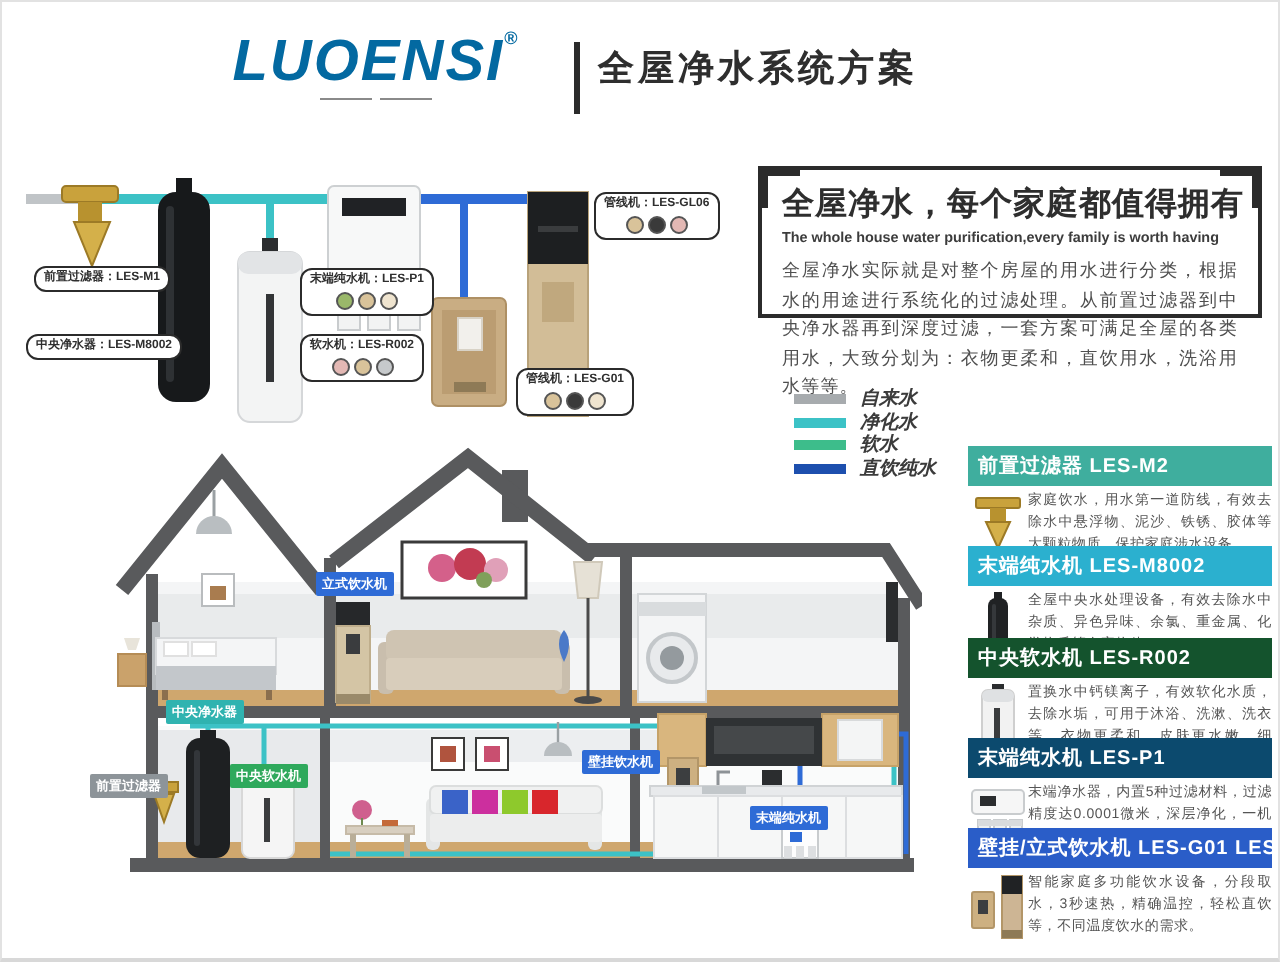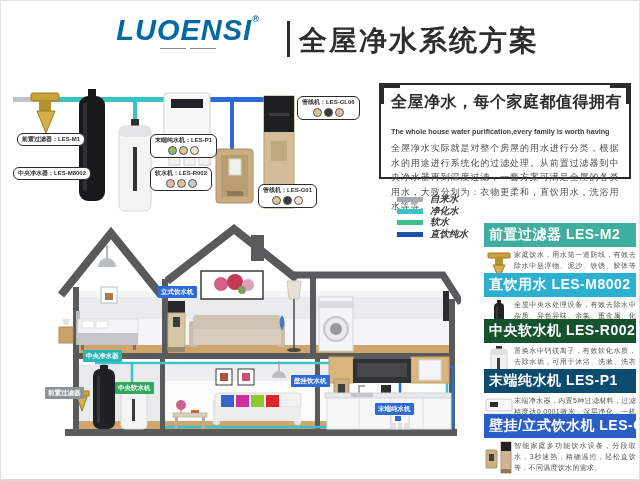--- a/index.html
+++ b/index.html
@@ -9,50 +9,50 @@
     border:1px solid #e2e2e2;box-sizing:border-box;border-bottom:2px solid #d8d8d8;
   }
   
   .logo{position:absolute;left:92px;top:14px;width:190px;text-align:center;}
   .brand{font-size:29px;font-weight:900;font-style:italic;color:#0369a1;letter-spacing:1px;line-height:1;}
   .brand sup{font-size:9px;font-style:normal;vertical-align:18px;}
   .tagline{display:flex;align-items:center;justify-content:center;gap:4px;margin-top:3px;}
   .tagline .tl-line{width:26px;height:1px;background:#8a8a8a;}
   .tagline span.tl-text{font-size:8.5px;color:#4a4a4a;letter-spacing:1px;white-space:nowrap;}
   .header-divider{position:absolute;left:286px;top:20px;width:3px;height:36px;background:#2b2b2b;}
-  .page-title{position:absolute;left:298px;top:21px;font-size:28px;font-weight:900;color:#2e2e2e;letter-spacing:2px;white-space:nowrap;}
-  
-  .intro-box{position:absolute;left:378px;top:82px;width:252px;height:96px;background:#fff;
+  .page-title{position:absolute;left:298px;top:21px;font-size:18px;font-weight:900;color:#2e2e2e;letter-spacing:2px;white-space:nowrap;}
+  
+  .intro-box{position:absolute;left:378px;top:82px;width:252px;height:76px;background:#fff;
     border:2px solid #2b2b2b;box-sizing:border-box;padding:7px 10px 6px 10px;}
   .intro-box .corner{position:absolute;width:16px;height:16px;}
   .corner-tl{left:-2px;top:-2px;border-top:5px solid #2b2b2b;border-left:5px solid #2b2b2b;}
   .corner-tr{right:-2px;top:-2px;border-top:5px solid #2b2b2b;border-right:5px solid #2b2b2b;}
   .intro-title{font-size:16px;font-weight:900;color:#2e2e2e;letter-spacing:0.5px;white-space:nowrap;}
-  .intro-sub{font-size:7.2px;font-weight:bold;color:#3c3c3c;margin-top:14px;}
+  .intro-sub{font-size:7.2px;font-weight:bold;color:#3c3c3c;margin-top:1px;}
   .intro-body{font-size:9px;line-height:1.62;color:#4f4f4f;margin-top:5px;text-align:justify;letter-spacing:0.6px;}
   
   .legend{position:absolute;left:396px;top:193px;}
   .legend-row{display:flex;align-items:center;height:11.5px;font-style:italic;}
   .legend-line{width:26px;height:5px;margin-right:7px;}
   .legend-label{font-size:9.5px;font-weight:bold;color:#3b3b3b;white-space:nowrap;}
   
   .diagram-svg{position:absolute;left:0;top:70px;width:380px;height:150px;}
   .bubble{position:absolute;background:#fff;border:1px solid #2b2b2b;border-radius:6px;
     padding:2px 4px;font-size:6px;font-weight:bold;color:#2e2e2e;white-space:nowrap;line-height:1.2;text-align:center;}
   .bubble .circles{display:flex;justify-content:center;gap:2px;margin-top:2px;}
   .bubble .dot{width:9px;height:9px;border-radius:50%;border:1px solid #555;box-sizing:border-box;}
   .d-tan{background:#d9c39a;} .d-dark{background:#3a3a3a;} .d-pink{background:#e3b8b4;}
   .d-green{background:#9ab86a;} .d-cream{background:#efe4cf;} .d-gray{background:#c6c9cb;}
   .bub-1{left:16px;top:132px;} .bub-2{left:12px;top:166px;}
   .bub-3{left:149px;top:133px;} .bub-4{left:149px;top:166px;}
   .bub-5{left:296px;top:95px;}  .bub-6{left:257px;top:183px;}
   
   .product{position:absolute;left:483px;width:152px;}
   .p-1{top:222px;} .p-2{top:272px;} .p-3{top:318px;} .p-4{top:368px;} .p-5{top:413px;}
-  .product-header{color:#fff;font-size:14px;font-weight:bold;padding:3px 5px;letter-spacing:0.5px;white-space:nowrap;}
+  .product-header{color:#fff;font-size:10px;font-weight:bold;padding:3px 5px;letter-spacing:0.5px;white-space:nowrap;}
   .product-body{display:flex;margin-top:3px;}
   .product-thumb{width:30px;flex:0 0 30px;display:flex;justify-content:center;}
   .product-desc{flex:1;font-size:7px;line-height:1.55;color:#555;text-align:justify;letter-spacing:0.3px;}
   
   .house-svg{position:absolute;left:28px;top:222px;width:432px;height:216px;}
   .tag{position:absolute;color:#fff;font-size:6.5px;font-weight:bold;padding:1.5px 3px;white-space:nowrap;border-radius:1px;}
   .tag-standing{left:157px;top:285px;} .tag-central{left:82px;top:349px;}
   .tag-prefilter{left:44px;top:386px;} .tag-softener{left:114px;top:381px;}
   .tag-wall{left:290px;top:374px;}     .tag-ro{left:374px;top:402px;}
 </style>
@@ -197,21 +197,21 @@
             <rect x="11" y="8" width="8" height="7" fill="#b8922f"></rect>
             <polygon points="9,15 21,15 15,28" fill="#d4b04a" stroke="#9c7a26"></polygon>
             <circle cx="15" cy="30" r="2" fill="#c9a23c"></circle>
           </svg>
       </div>
       <div class="product-desc">家庭饮水，用水第一道防线，有效去除水中悬浮物、泥沙、铁锈、胶体等大颗粒物质，保护家庭涉水设备。</div>
     </div>
   </div>
 
   <div class="product p-2">
-    <div class="product-header" style="background: rgb(43, 176, 207);">直饮用水 LES-M8002</div>
+    <div class="product-header" style="background: rgb(43, 176, 207);">末端纯水机 LES-M8002</div>
     <div class="product-body">
       <div class="product-thumb">
         <svg width="30" height="36" viewBox="0 0 30 36">
             <rect x="13" y="0" width="4" height="4" fill="#202224"></rect>
             <rect x="10" y="3" width="10" height="32" rx="4" fill="#202224"></rect>
             <rect x="12" y="6" width="2" height="26" rx="1" fill="#35383b"></rect>
           </svg>
       </div>
       <div class="product-desc">全屋中央水处理设备，有效去除水中杂质、异色异味、余氯、重金属、化学物质等有害物体。</div>
     </div>

